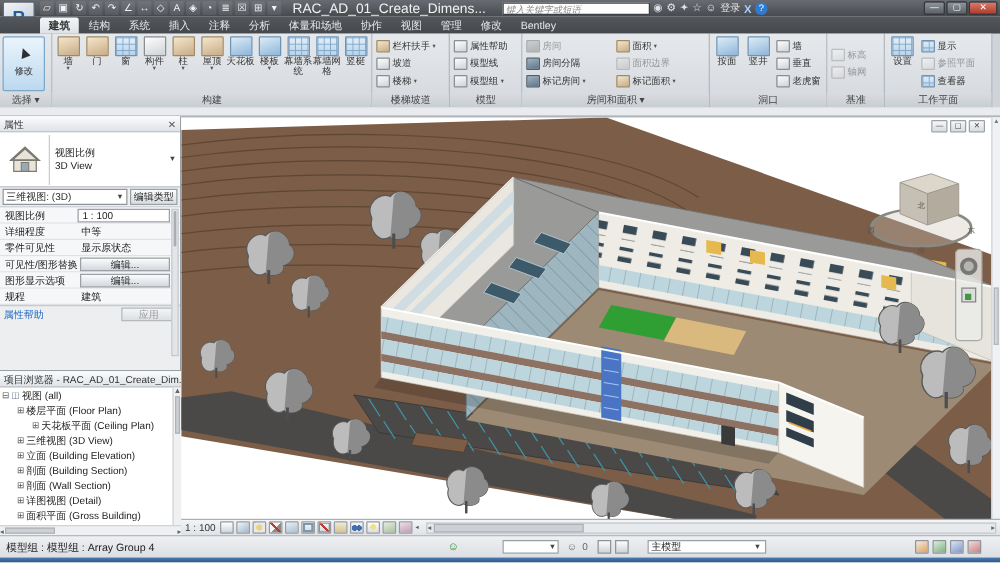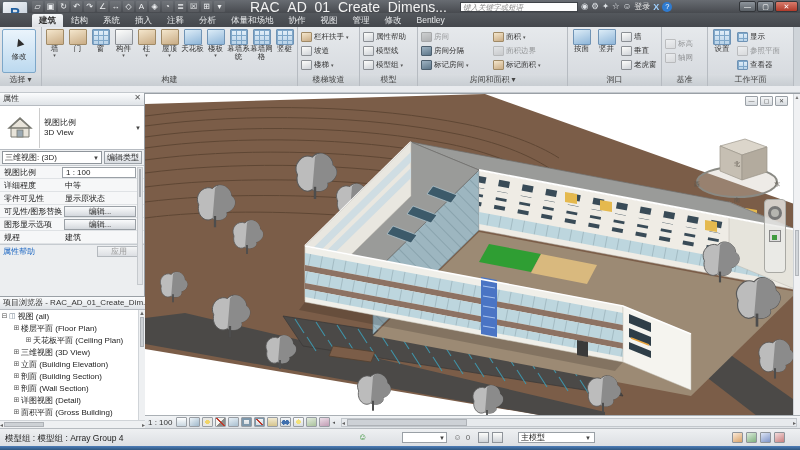--- a/index.html
+++ b/index.html
@@ -4,21 +4,21 @@
 <style>
   *{box-sizing:border-box;margin:0;padding:0}
   html,body{width:800px;height:450px;overflow:hidden}
   body{position:relative;font-family:"Liberation Sans",sans-serif;background:#e9ebee;color:#2b2b2b}
   .abs{position:absolute}
   
   #titlebar{left:0;top:0;width:800px;height:13px;background:linear-gradient(#686c72,#474a4f);display:flex;align-items:center;gap:3px;padding-left:32px;color:#e8e8e8;font-size:8px}
   #applogo{position:absolute;left:2px;top:1px;width:26px;height:24px;background:linear-gradient(150deg,#f4f6f8,#b9c6d4);border:1px solid #5d666e;border-radius:2px;color:#1f5f9e;font-weight:bold;font-size:14px;text-align:center;line-height:22px}
   .qat{display:flex;gap:2px;align-items:center}
   .qicon{width:11px;height:11px;font-size:8px;line-height:11px;text-align:center;color:#f0f2f4;background:rgba(255,255,255,.08);border-radius:1px}
-  #wtitle{margin-left:22px;color:#f2f2f2;font-size:14px;white-space:nowrap}
+  #wtitle{margin-left:6px;color:#f2f2f2;font-size:11px;white-space:nowrap}
   #searchbox{margin-left:10px;width:118px;height:10px;font-size:7.5px;font-style:italic;color:#888;border:1px solid #3e4247;background:#fdfdfd;padding:0 2px;line-height:9px;overflow:hidden;white-space:nowrap}
   .ic-ib{color:#dfe3e7;font-size:8.5px;line-height:11px}
   #signin{color:#e8e8e8;font-size:8px}
   #xchg{color:#9fd0ff;font-weight:bold;font-size:9px}
   #helpbtn{width:10px;height:10px;border-radius:50%;background:#2f7bd0;color:#fff;font-size:7.5px;text-align:center;line-height:10px}
   #wincontrols{position:absolute;right:2px;top:1px;display:flex;gap:1px}
   .wcbtn{width:17px;height:11px;background:linear-gradient(#8e959c,#5a6066);border:1px solid #33363a;border-radius:2px;color:#fff;font-size:7px;text-align:center;line-height:10px}
   .wcbtn.close{background:linear-gradient(#d97c6c,#b03a2a);width:23px}
   
   #tabsrow{left:0;top:13px;width:800px;height:14px;background:linear-gradient(#54585d,#44474c);display:flex;align-items:flex-end;padding-left:32px;gap:1px}
@@ -43,21 +43,21 @@
   .grid{background:linear-gradient(#7fa7c9 1px,transparent 1px),linear-gradient(90deg,#7fa7c9 1px,transparent 1px),linear-gradient(#e4f0fa,#b8d2e8);background-size:5px 5px,5px 5px,100% 100%;border-color:#6f93b5}
   .dark{background:linear-gradient(160deg,#9fb3c2,#5d7689);border-color:#4d5f6e}
   .dis{opacity:.45;filter:grayscale(1)}
   #modifybtn{width:34px;background:linear-gradient(#eaf4fc,#bcd9ef);border:1px solid #7da7c9;border-radius:2px;margin:1px}
   #modifybtn .cursor{font-size:13px;line-height:22px;color:#2e2e2e;transform:rotate(-20deg)}
   .roomgrid{display:flex}
   
   #optstrip{left:0;top:86px;width:800px;height:7px;background:#e9ebee;border-bottom:1px solid #c3c8cd}
   
   #leftcol{left:0;top:93px;width:145px;height:335px;background:#eceef0;border-right:1px solid #9aa0a6}
-  .paltitle{height:13px;background:linear-gradient(#fbfcfd,#dfe3e7);border-bottom:1px solid #b6bbc1;font-size:8px;color:#333;display:flex;padding:0 3px;white-space:nowrap;overflow:hidden}
+  .paltitle{height:13px;background:linear-gradient(#fbfcfd,#dfe3e7);border-bottom:1px solid #b6bbc1;font-size:8px;color:#333;display:flex;align-items:center;padding:0 3px;white-space:nowrap;overflow:hidden}
   .paltitle .x{margin-left:auto;font-size:8px;color:#555}
   #typesel{height:44px;background:#fff;border-bottom:1px solid #b6bbc1;display:flex;align-items:center}
   #typeimg{width:40px;height:40px;border-right:1px solid #ccc;display:flex;align-items:center;justify-content:center}
   #typetxt{font-size:8px;color:#222;padding-left:4px;line-height:10px}
   #typedd{margin-left:auto;margin-right:3px;font-size:6px;color:#444}
   #selrow{height:16px;display:flex;gap:2px;padding:1px 2px;border-bottom:1px solid #c6cbd0}
   #selbox{flex:1;height:13px;background:#fff;border:1px solid #8f959b;font-size:8px;line-height:12px;padding:0 2px;white-space:nowrap;overflow:hidden}
   #selbox .dd2{float:right;font-size:6px;color:#444}
   #edittype{height:13px;font-size:8px;background:linear-gradient(#fafbfc,#d9dde2);border:1px solid #9aa0a6;padding:0 2px;line-height:11px;white-space:nowrap}
   .sechead{height:12px;background:linear-gradient(#e8ebee,#d3d8dc);font-size:8px;font-weight:bold;color:#333;line-height:12px;padding:0 4px;border-bottom:1px solid #c0c5ca;display:flex}
@@ -99,21 +99,21 @@
   .vic{width:11px;height:10px;border:1px solid #989da3;border-radius:1px;flex:none}
   #hscroll{flex:1;height:9px;margin-left:4px;background:#e7eaed;border:1px solid #c2c7cc;display:flex;align-items:center;font-size:6px;color:#666}
   #hscroll .thumb{width:120px;height:7px;background:#cdd1d6;border:1px solid #aeb2b7;margin-left:2px}
   
   #statusbar{left:0;top:428px;width:800px;height:18px;background:linear-gradient(#eef0f2,#dcdfe3);border-top:1px solid #b6bbc0;font-size:8.5px;color:#222}
   #stattext{position:absolute;left:5px;top:4px;white-space:nowrap}
   #wsman{position:absolute;left:358px;top:3px;color:#2f8f2f;font-size:9px}
   #wsdrop{position:absolute;left:402px;top:3px;width:45px;height:11px;background:#fff;border:1px solid #9aa0a6}
   #wsdrop .dd2,#dodrop .dd2{float:right;font-size:6px;color:#444;line-height:10px;padding-right:1px}
   .statico{position:absolute;top:3px;width:11px;height:11px;font-size:8px;line-height:11px;text-align:center;color:#666}
-  #dodrop{position:absolute;left:518px;top:3px;width:77px;height:11px;background:#fff;border:1px solid #9aa0a6;font-size:8px;line-height:10px;padding:0 2px}
+  #dodrop{position:absolute;left:518px;top:3px;width:95px;height:11px;background:#fff;border:1px solid #9aa0a6;font-size:8px;line-height:10px;padding:0 2px}
   #statright{position:absolute;right:15px;top:3px;display:flex;gap:3px}
   .sric{width:11px;height:11px;border:1px solid #8f949a;border-radius:1px}
   #botedge{left:0;top:446px;width:800px;height:4px;background:linear-gradient(#4d7db8,#2e567f)}
 </style>
 </head>
 <body>
 
 <div id="titlebar" class="abs">
   <div id="applogo">R</div>
   <div class="qat">

